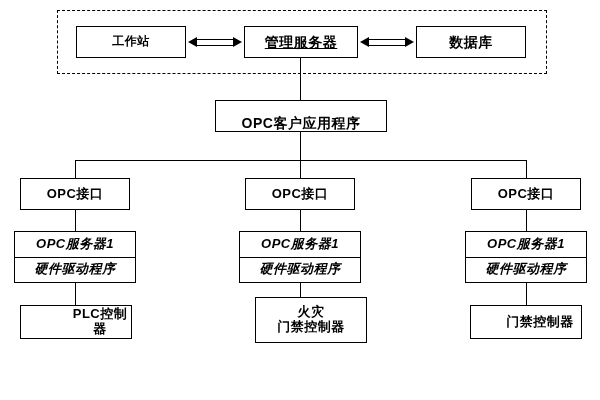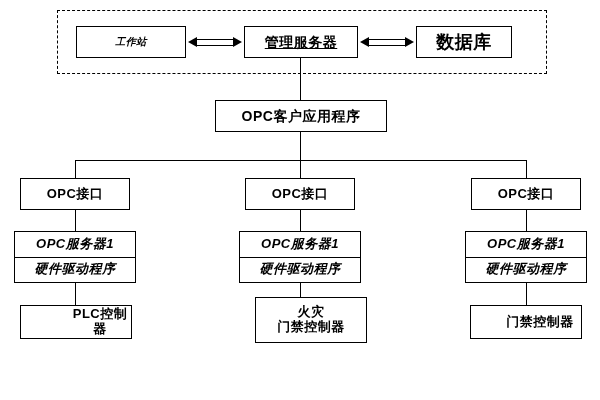--- a/index.html
+++ b/index.html
@@ -81,47 +81,47 @@
     font-style: italic;
   }
 </style>
 </head>
 <body>
 
 <div id="diagram">
 
   <div class="dashed-group" style="left:57px; top:10px; width:490px; height:64px;"></div>
 
-  <div class="box" style="left:76px; top:26px; width:110px; height:32px; font-size:10px;font-style:italic;">
+  <div class="box" style="left:76px; top:26px; width:110px; height:32px; font-size:12px;">
     <span>工作站</span>
   </div>
 
   <div class="arrow-pair" style="left:188px; top:34px; width:54px; height:16px;">
     <div class="arrow-left"></div>
     <div class="arrow-shaft"></div>
     <div class="arrow-right"></div>
   </div>
 
   <div class="box" style="left:244px; top:26px; width:114px; height:32px; font-size:14px;text-decoration:underline;">
     <span>管理服务器</span>
   </div>
 
   <div class="arrow-pair" style="left:360px; top:34px; width:54px; height:16px;">
     <div class="arrow-left"></div>
     <div class="arrow-shaft"></div>
     <div class="arrow-right"></div>
   </div>
 
-  <div class="box" style="left:416px; top:26px; width:96px; height:32px; font-size:18px;">
+  <div class="box" style="left:416px; top:26px; width:110px; height:32px; font-size:14px;">
     <span>数据库</span>
   </div>
 
   <div class="line vline" style="left:300px; top:58px; height:42px;"></div>
 
-  <div class="box" style="left:215px; top:100px; width:172px; height:32px; font-size:14px;">
+  <div class="box" style="left:215px; top:100px; width:172px; height:32px; font-size:14px;justify-content:flex-end;">
     <span>OPC客户应用程序</span>
   </div>
 
   <div class="line vline" style="left:300px; top:132px; height:28px;"></div>
 
   <div class="line hline" style="left:75px; top:160px; width:451px;"></div>
 
   <div class="line vline" style="left:75px; top:160px; height:18px;"></div>
   <div class="line vline" style="left:300px; top:160px; height:18px;"></div>
   <div class="line vline" style="left:526px; top:160px; height:18px;"></div>

